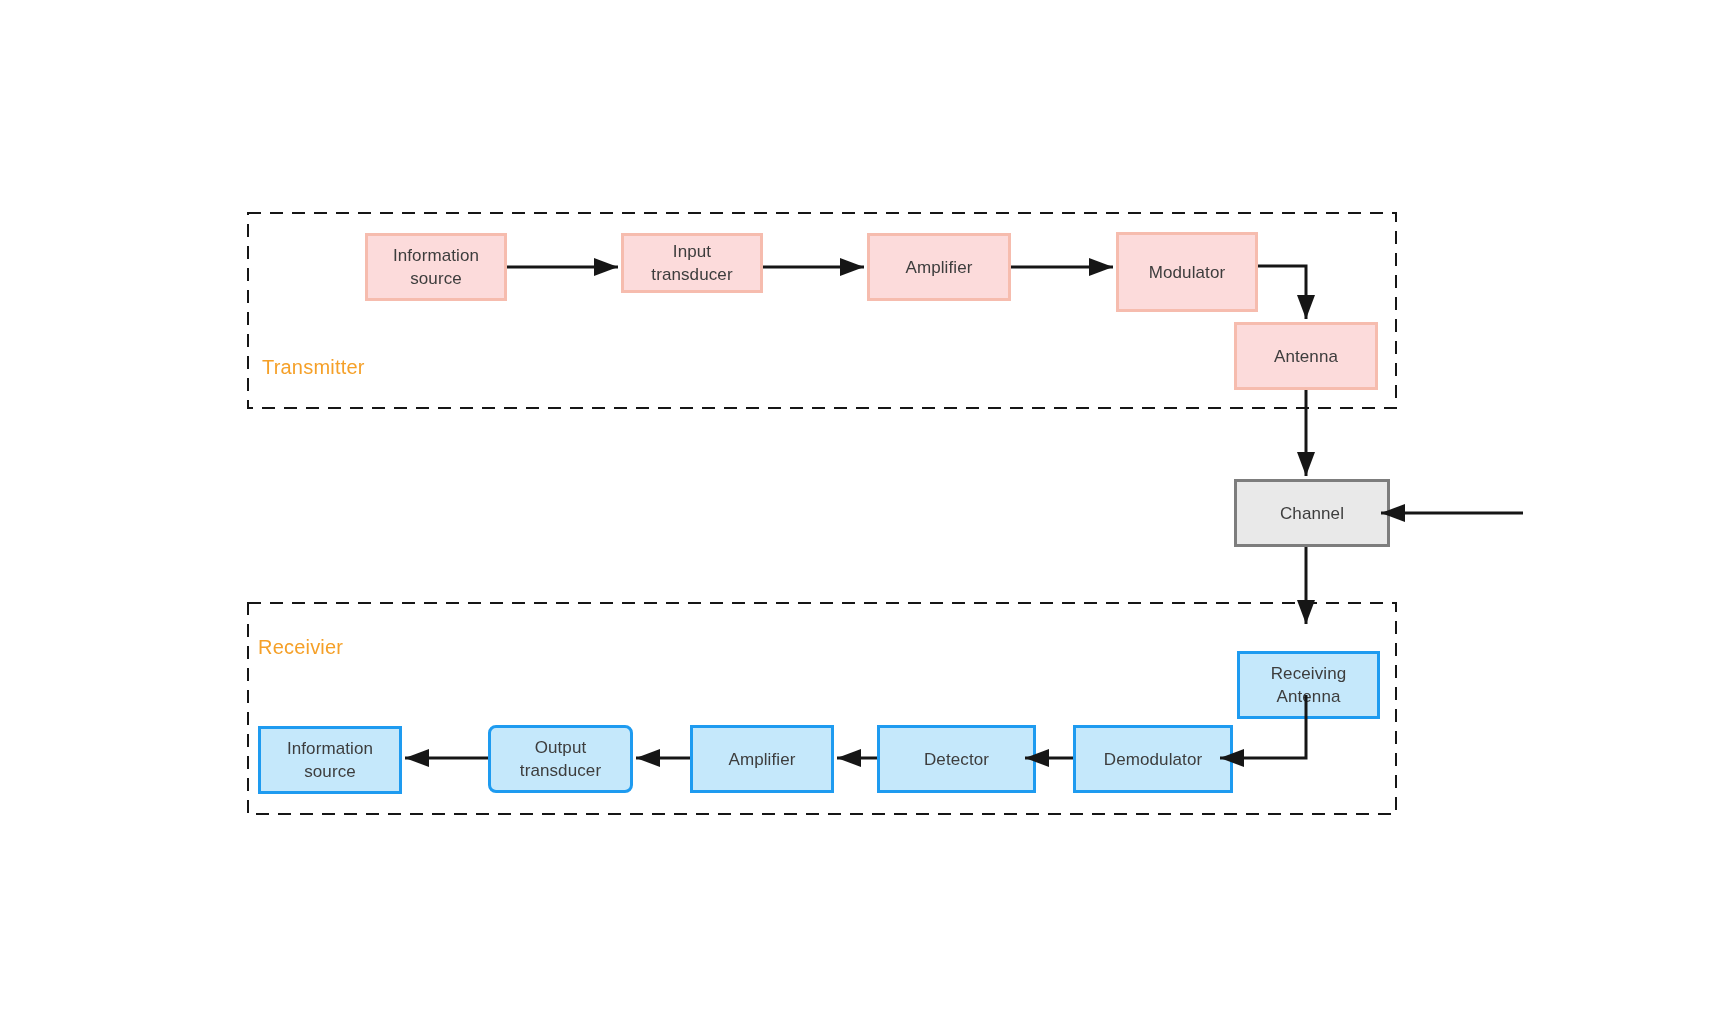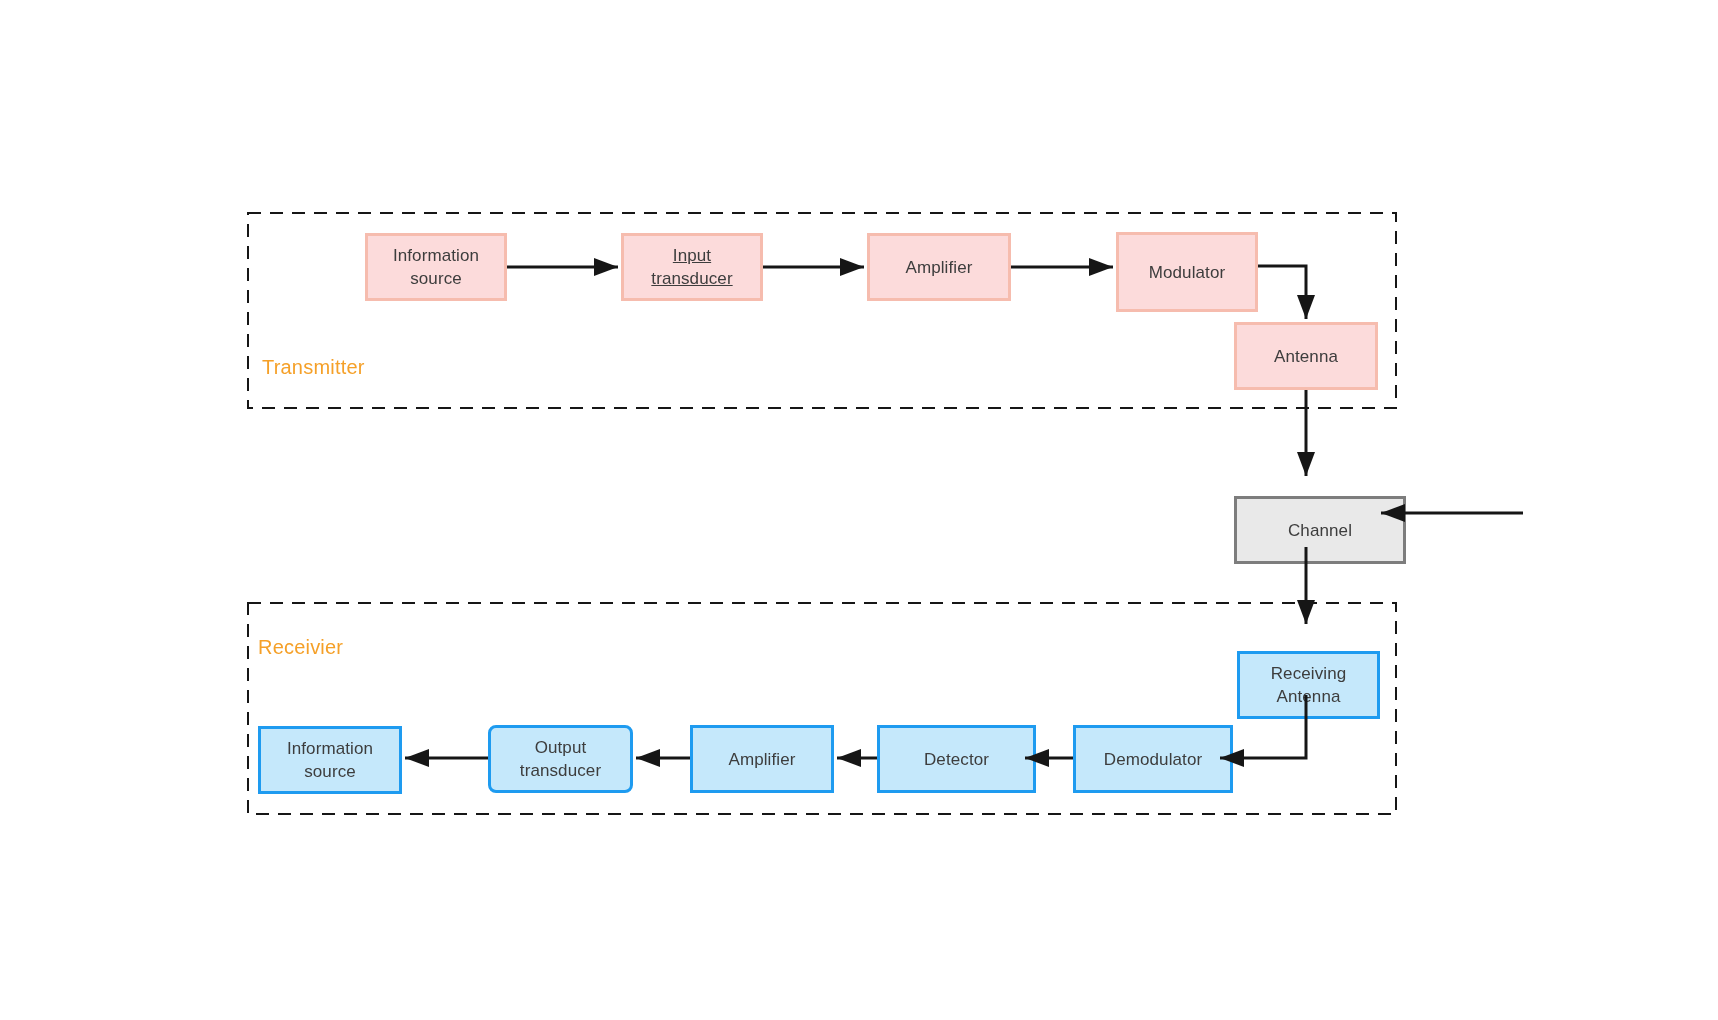--- a/index.html
+++ b/index.html
@@ -42,27 +42,27 @@
 </head>
 <body>
 
 <div class="page">
 
   <div class="section-label" style="left:262px; top:350px;">Transmitter</div>
   <div class="section-label" style="left:258px; top:630px;">Receivier</div>
 
   <div class="box pink" style="left:365px; top:233px; width:142px; height:68px;">Information
 source</div>
-  <div class="box pink" style="left:621px; top:233px; width:142px; height:68px;text-decoration:underline;">Input
+  <div class="box pink" style="left:621px; top:233px; width:142px; height:60px;">Input
 transducer</div>
   <div class="box pink" style="left:867px; top:233px; width:144px; height:68px;">Amplifier</div>
   <div class="box pink" style="left:1116px; top:232px; width:142px; height:80px;">Modulator</div>
   <div class="box pink" style="left:1234px; top:322px; width:144px; height:68px;">Antenna</div>
 
-  <div class="box gray" style="left:1234px; top:496px; width:172px; height:68px;">Channel</div>
+  <div class="box gray" style="left:1234px; top:479px; width:156px; height:68px;">Channel</div>
 
   <div class="box blue" style="left:1237px; top:651px; width:143px; height:68px;">Receiving
 Antenna</div>
   <div class="box blue" style="left:1073px; top:725px; width:160px; height:68px;">Demodulator</div>
   <div class="box blue" style="left:877px; top:725px; width:159px; height:68px;">Detector</div>
   <div class="box blue" style="left:690px; top:725px; width:144px; height:68px;">Amplifier</div>
   <div class="box blue" style="left:488px; top:725px; width:145px; height:68px;border-radius:8px;">Output
 transducer</div>
   <div class="box blue" style="left:258px; top:726px; width:144px; height:68px;">Information
 source</div>

